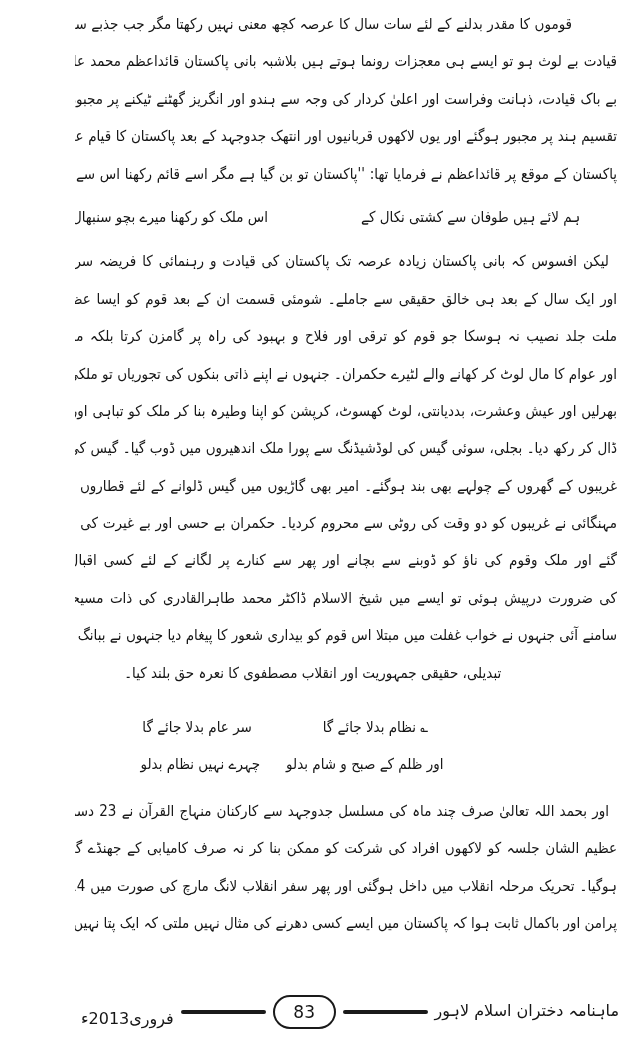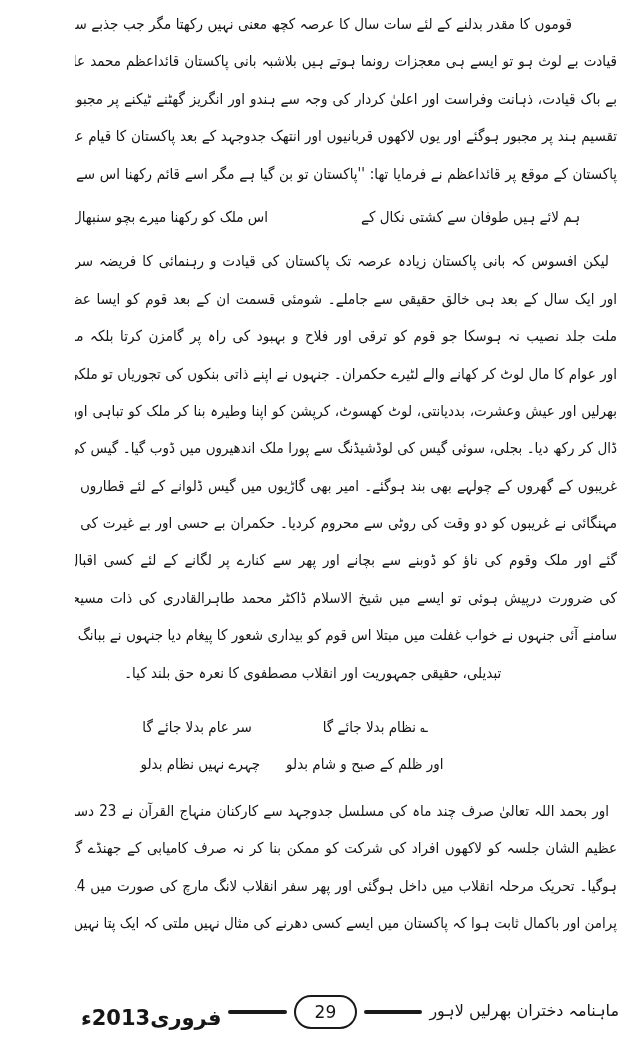--- a/index.html
+++ b/index.html
@@ -83,22 +83,22 @@
     border-radius: 17px;
     background: #ffffff;
     display: flex;
     align-items: center;
     justify-content: center;
     font-size: 17px;
     direction: ltr;
     flex: 0 0 auto;
   }
   .footer-date {
-    font-size: 21px;
-    font-weight: bold;
+    font-size: 16px;
+    font-weight: normal;
     white-space: nowrap;
     margin-top: 12px;
   }
 </style>
 </head>
 <body>
 
 <div class="page">
 
   <div class="article">
@@ -139,20 +139,20 @@
     </div>
 
     <div class="line indent-sm">اور بحمد اللہ تعالیٰ صرف چند ماہ کی مسلسل جدوجہد سے کارکنان منہاج القرآن نے 23 دسمبر استقبال قائد کے</div>
     <div class="line">عظیم الشان جلسہ کو لاکھوں افراد کی شرکت کو ممکن بنا کر نہ صرف کامیابی کے جھنڈے گاڑ دیئے بلکہ صبح انقلاب کا آغاز</div>
     <div class="line">ہوگیا۔ تحریک مرحلہ انقلاب میں داخل ہوگئی اور پھر سفر انقلاب لانگ مارچ کی صورت میں 14 جنوری کو شروع ہوا جو ایسا</div>
     <div class="line">پرامن اور باکمال ثابت ہوا کہ پاکستان میں ایسے کسی دھرنے کی مثال نہیں ملتی کہ ایک پتا نہیں ٹوٹا۔ کسی کی انگلی تک نہیں</div>
 
   </div>
 
   <div class="footer">
-    <span class="footer-title">ماہنامہ دختران بھرلیں لاہور</span>
+    <span class="footer-title">ماہنامہ دختران اسلام لاہور</span>
     <div class="footer-rule"></div>
-    <div class="page-badge">29</div>
+    <div class="page-badge">83</div>
     <div class="footer-rule"></div>
     <span class="footer-date">فروری2013ء</span>
   </div>
 
 </div>
 
 </body></html>

